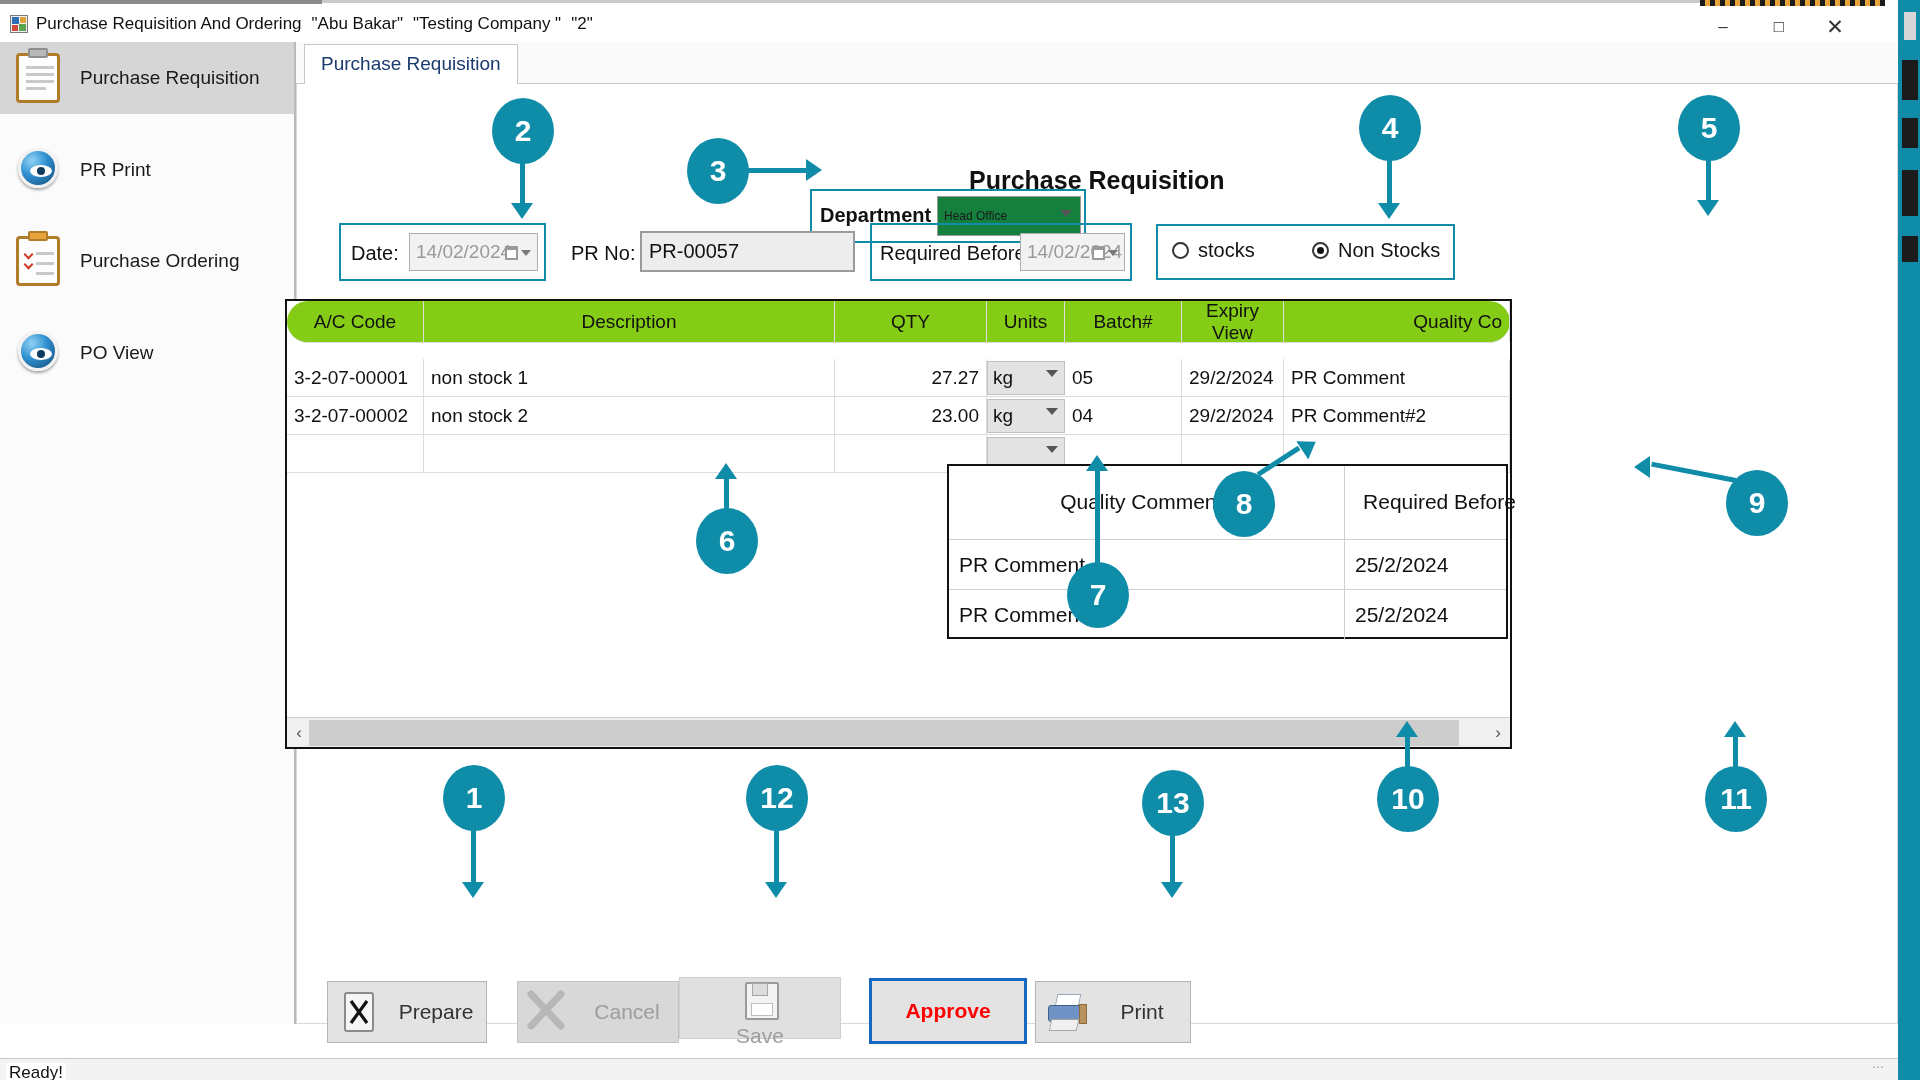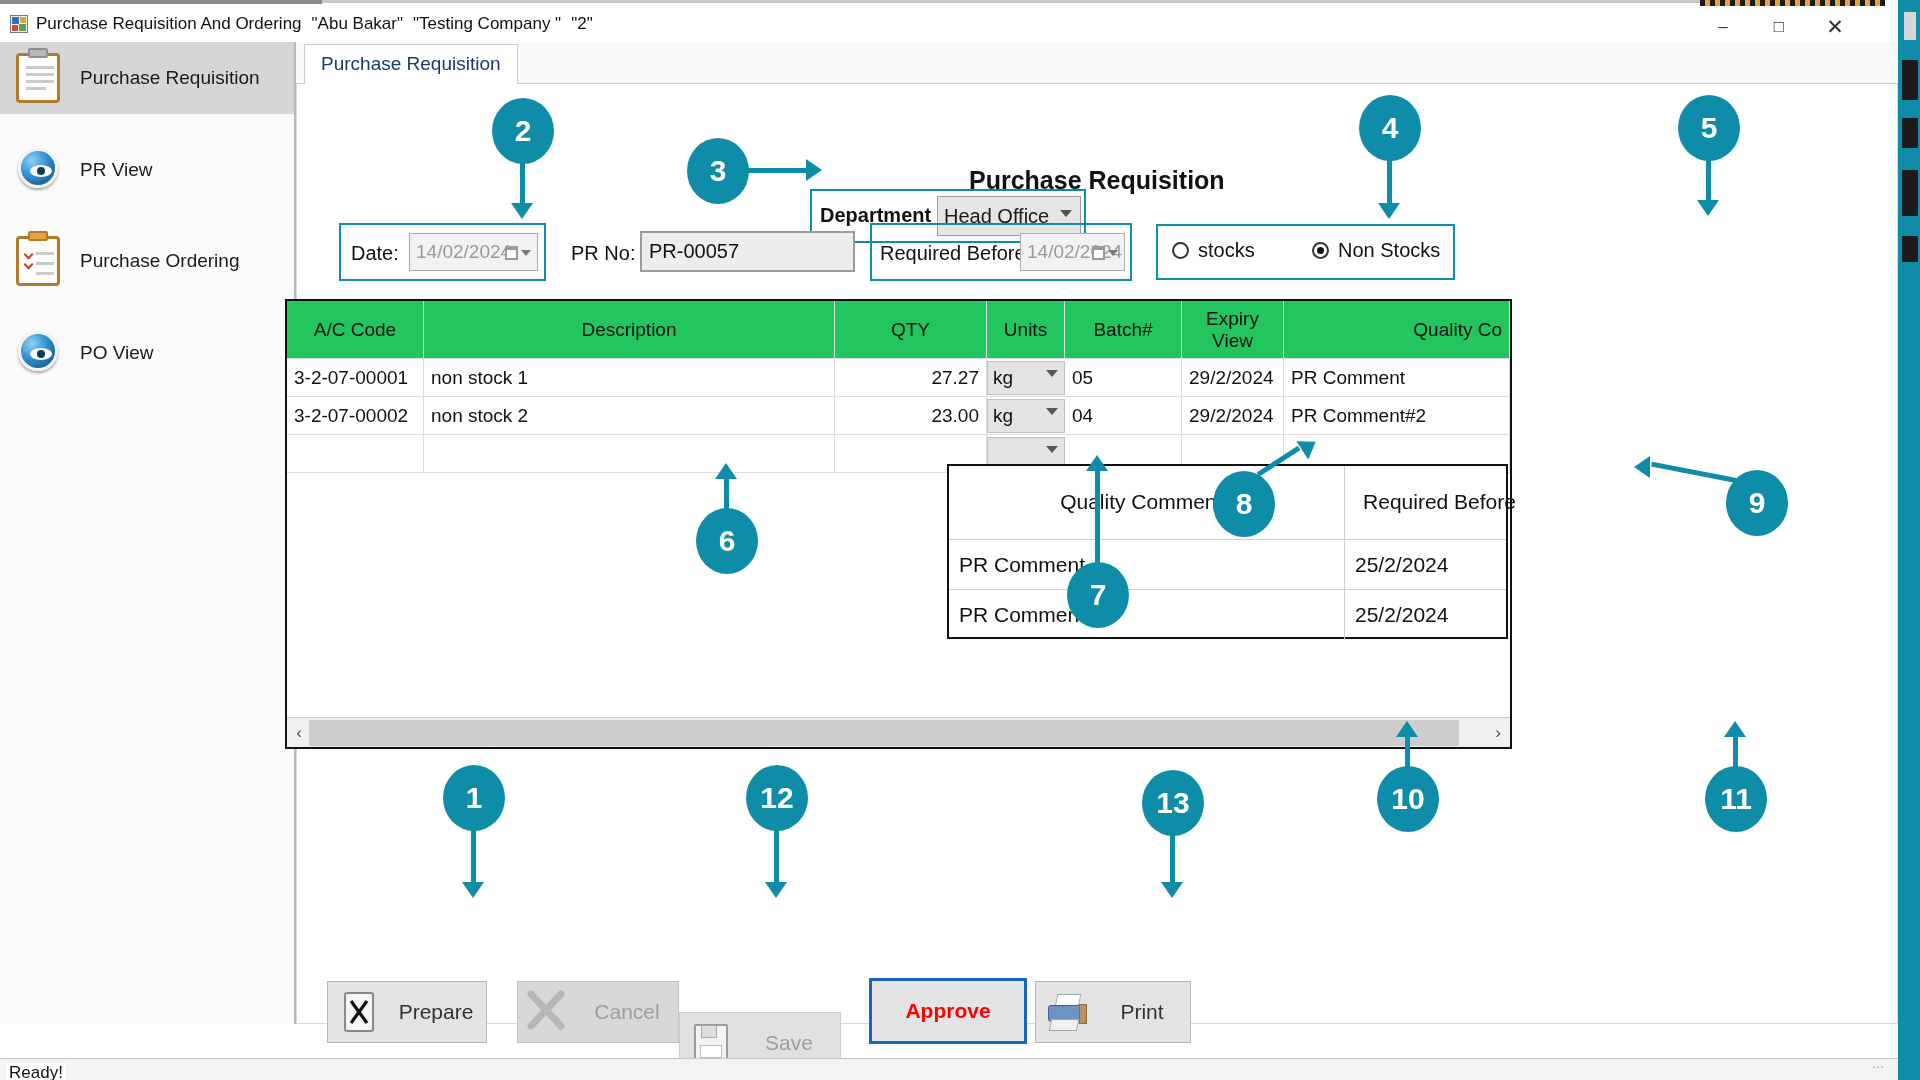--- a/index.html
+++ b/index.html
@@ -67,21 +67,21 @@
   #panel { position:absolute; left:0; top:42px; width:1602px; height:940px; background:#ffffff;
            border:1px solid #d8d8d8; border-top:none; }
 
   
   #form-title { position:absolute; left:672px; top:82px; font-size:25px; font-weight:bold; color:#111; }
   .gb { position:absolute; border:2px solid #0f8ca8; background:transparent; }
 
   #gb-dept { left:513px; top:105px; width:276px; height:54px; }
   #lbl-dept { position:absolute; left:523px; top:120px; font-size:20px; font-weight:bold; color:#111; }
   #sel-dept { position:absolute; left:640px; top:112px; width:144px; height:40px;
-              border:1px solid #9b9b9b; background:#e5e5e5; font-size:20px; color:#1a1a1a;
+              border:1px solid #9b9b9b; background:#15803d; font-size:12px; color:#1a1a1a;
               padding-left:6px; display:flex; align-items:center; }
   #sel-dept .cv { position:absolute; right:8px; top:13px; }
 
   #gb-date { left:42px; top:139px; width:207px; height:58px; }
   #lbl-date { position:absolute; left:54px; top:158px; font-size:20px; color:#111; }
   #in-date { position:absolute; left:112px; top:149px; width:129px; height:38px; border:1px solid #adadad;
              background:#f2f2f2; color:#9a9a9a; font-size:19px; padding-left:6px; display:flex; align-items:center; }
   .dtp { position:absolute; right:4px; top:9px; width:28px; height:20px; display:flex; align-items:center; }
   .cal { width:13px; height:14px; border:2px solid #9a9a9a; background:#fff; position:relative; }
   .cal::after{content:"";position:absolute;left:-2px;top:-2px;right:-2px;height:4px;background:#9a9a9a;}
@@ -102,21 +102,21 @@
   .radio .dot { width:17px; height:17px; border:2px solid #333; border-radius:50%;
                 margin-right:9px; position:relative; background:#fff; }
   .radio.on .dot::after { content:""; position:absolute; left:3px; top:3px; width:7px; height:7px;
                           border-radius:50%; background:#111; }
   #rad-stocks { left:875px; top:155px; } #rad-non { left:1015px; top:155px;justify-content:space-between; }
 
   
   #grid { position:absolute; left:-12px; top:215px; width:1227px; height:450px;
           border:2px solid #111; background:#fff; overflow:hidden; }
   .gr { position:absolute; left:0; width:1223px; border-bottom:1px solid #ddd; }
-  .hdr { height:58px; background:#22c55e; }
+  .hdr { height:42px; background:#84cc16;border-radius:21px; }
   .cell { position:absolute; top:0; height:100%; display:flex; align-items:center;
           font-size:19px; color:#111; padding:0 7px; border-right:1px solid #ddd; }
   .hdr .cell { justify-content:center; text-align:center; }
   .row { height:38px; }
   .row .cell.num { justify-content:flex-end; }
   .combo { position:absolute; top:2px; height:34px; background:#e3e3e3; border:1px solid #c0c0c0;
            display:flex; align-items:center; font-size:19px; color:#111; padding-left:5px; }
   .combo .cv { position:absolute; right:6px; top:8px; }
   .cv { width:0; height:0; border-left:6px solid transparent; border-right:6px solid transparent;
         border-top:7px solid #555; }
@@ -136,21 +136,21 @@
   #qhdr { height:74px; } #qhdr .qcell { justify-content:center; text-align:center; line-height:1.15; }
   .qdata { height:50px; }
 
   
   .btn { position:absolute; height:62px; background:#e3e3e3; border:1px solid #b4b4b4;
          display:flex; align-items:center; }
   .btn .bl { font-size:21px; color:#333; flex:1; text-align:center; }
   .btn.dis .bl { color:#9d9d9d; }
   #btn-prepare { left:30px; top:897px; width:160px; }
   #btn-cancel  { left:220px; top:897px; width:162px; background:#d8d8d8; border-color:#c3c3c3; }
-  #btn-save    { left:382px; top:928px; width:162px; background:#e0e0e0; border-color:#cfcfcf; }
+  #btn-save    { left:382px; top:893px; width:162px; background:#e0e0e0; border-color:#cfcfcf;flex-direction:column; }
   #btn-approve { left:572px; top:894px; width:158px; height:66px; border:3px solid #1766c0; background:#e3e3e3; }
   #btn-approve .bl { color:#ff0000; font-weight:bold; font-size:21px; }
   #btn-print   { left:738px; top:897px; width:156px; }
   .bico { width:52px; height:46px; margin-left:6px; position:relative; flex:0 0 auto; }
   .wrench { position:absolute; left:10px; top:3px; width:30px; height:40px; border:2px solid #8a8a8a;
             background:#f5f5f5; border-radius:3px; }
   .disk { position:absolute; left:8px; top:4px; width:34px; height:38px; background:#f3f3f3;
           border:2px solid #9a9a9a; border-radius:2px; }
   .disk .d1 { position:absolute; left:5px; top:-1px; width:16px; height:13px; background:#dcdcdc; border:1px solid #a8a8a8; }
   .disk .d2 { position:absolute; left:4px; bottom:2px; right:4px; height:13px; background:#fff; border:1px solid #bdbdbd; }
@@ -224,21 +224,21 @@
         <div class="ln" style="top:31px;width:20px;"></div>
       </div>
     </div>
     <div class="nav-label">Purchase Requisition</div>
   </div>
 
   <div class="nav-item" id="nav1">
     <div class="nav-ico">
         <div class="eyeball"></div>
       </div>
-    <div class="nav-label">PR View</div>
+    <div class="nav-label">PR Print</div>
   </div>
 
   <div class="nav-item" id="nav2">
     <div class="nav-ico">
       <div class="clip clip2">
         <div class="clip-top"></div>
         <div class="chk" style="top:12px;"></div>
           <div class="ln" style="top:13px;left:17px;width:18px;"></div>
         <div class="chk" style="top:22px;"></div>
           <div class="ln" style="top:23px;left:17px;width:18px;"></div>

